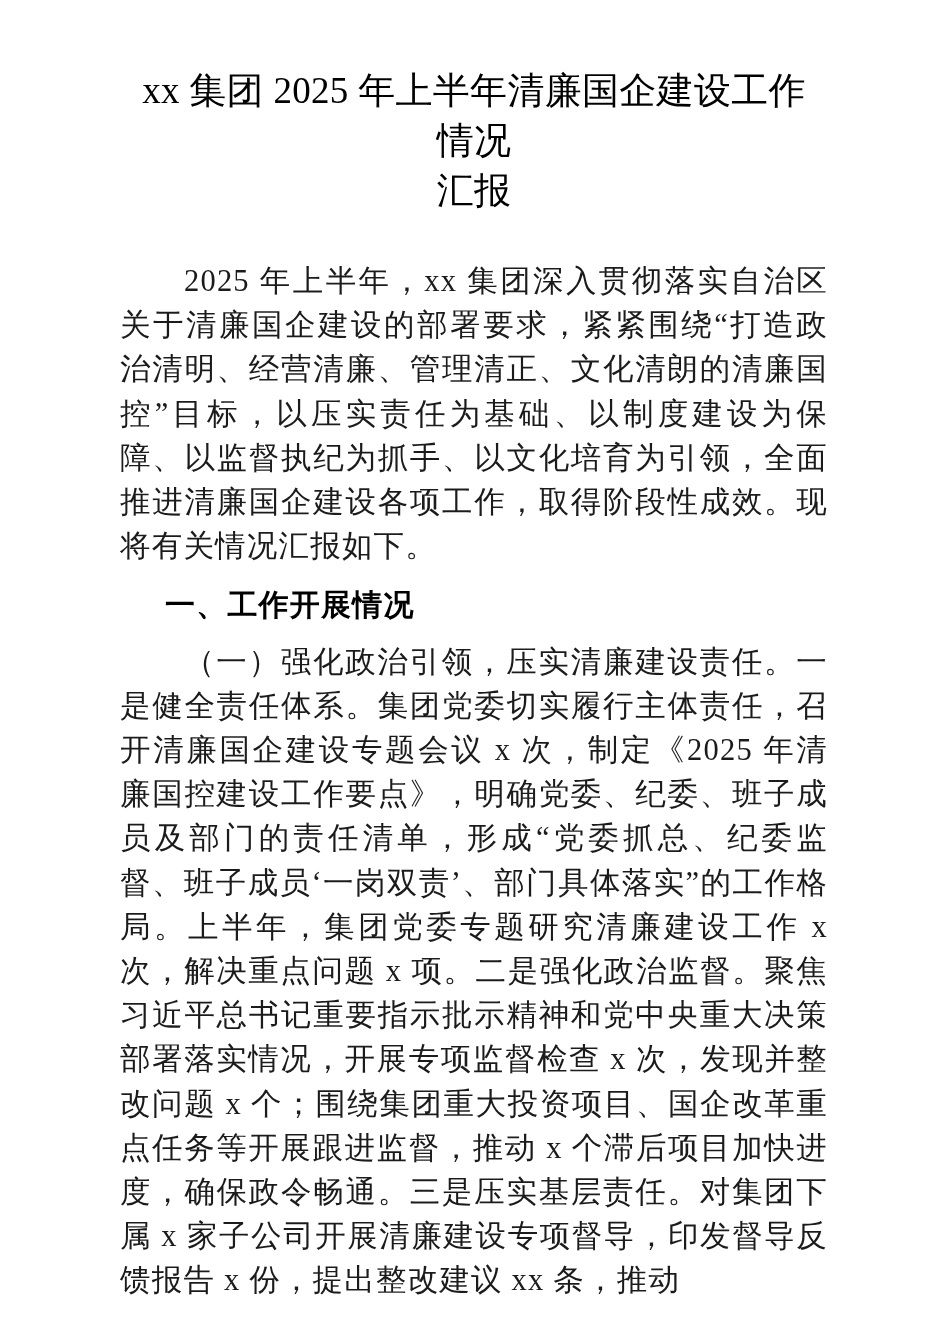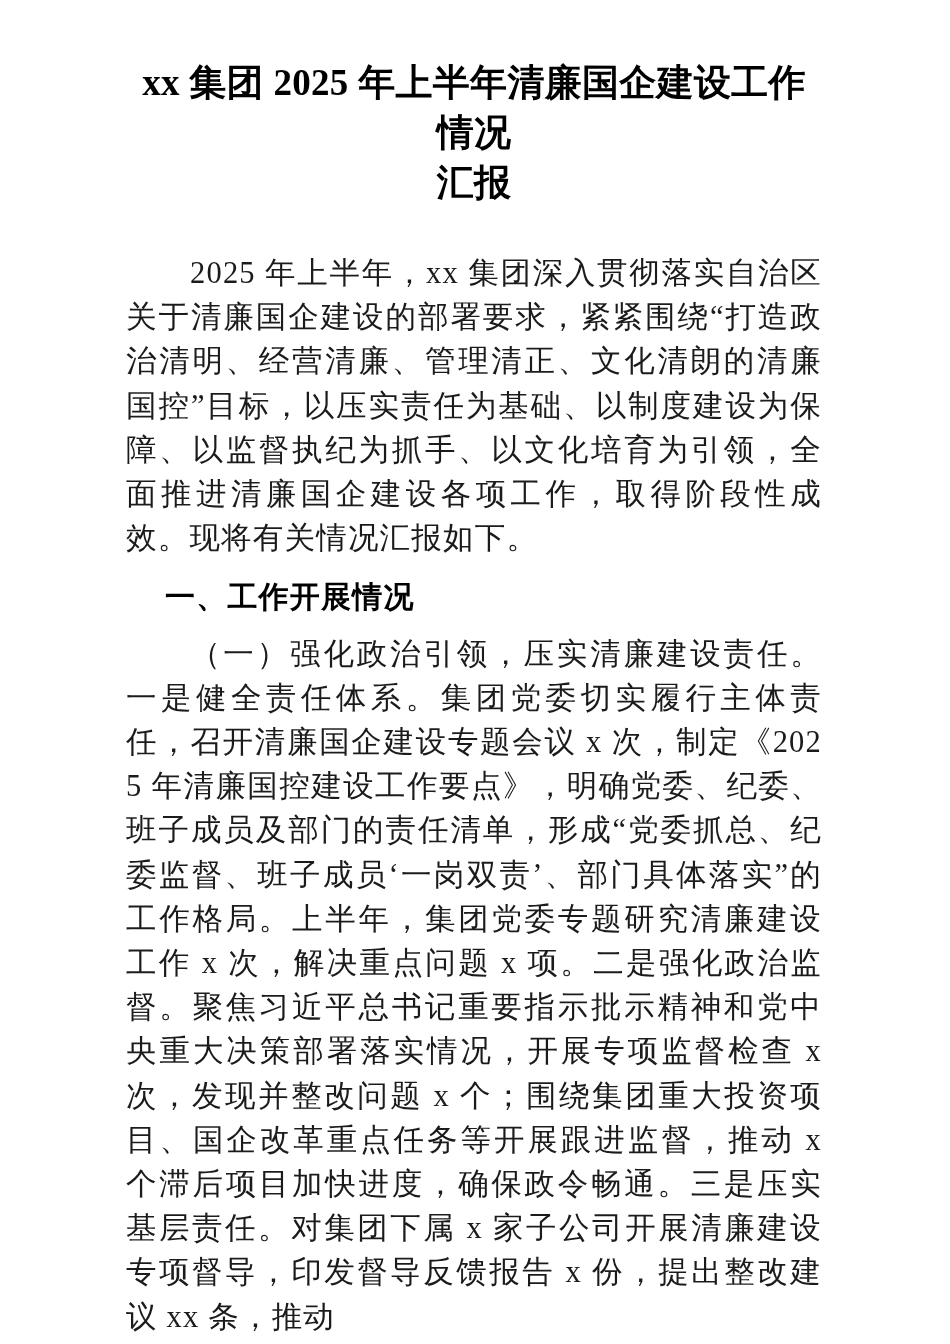--- a/index.html
+++ b/index.html
@@ -25,38 +25,38 @@
 
   .content {
     position: absolute;
     left: 120px;
     top: 0;
     width: 708px;
   }
 
   
   .doc-title {
-    margin: 4px;
+    margin: 12px;
     padding-top: 54px;
     text-align: center;
     font-family: "Liberation Serif", "DejaVu Serif", serif;
-    font-weight: bold;
+    font-weight: normal;
     font-size: 37px;
     line-height: 50px;
     letter-spacing: 0.3px;
     color: #000000;
   }
 
   
   .body-block {
     margin-top: 43px;
   }
 
   p.para {
-    margin: 6px;
+    margin: 0;
     font-family: "Liberation Serif", "DejaVu Serif", serif;
     font-size: 30.5px;
     line-height: 44.2px;
     text-align: justify;
     text-align-last: left;
     text-indent: 64px;
     letter-spacing: 1.2px;
     word-break: break-all;
     color: #1b1b1b;
   }

